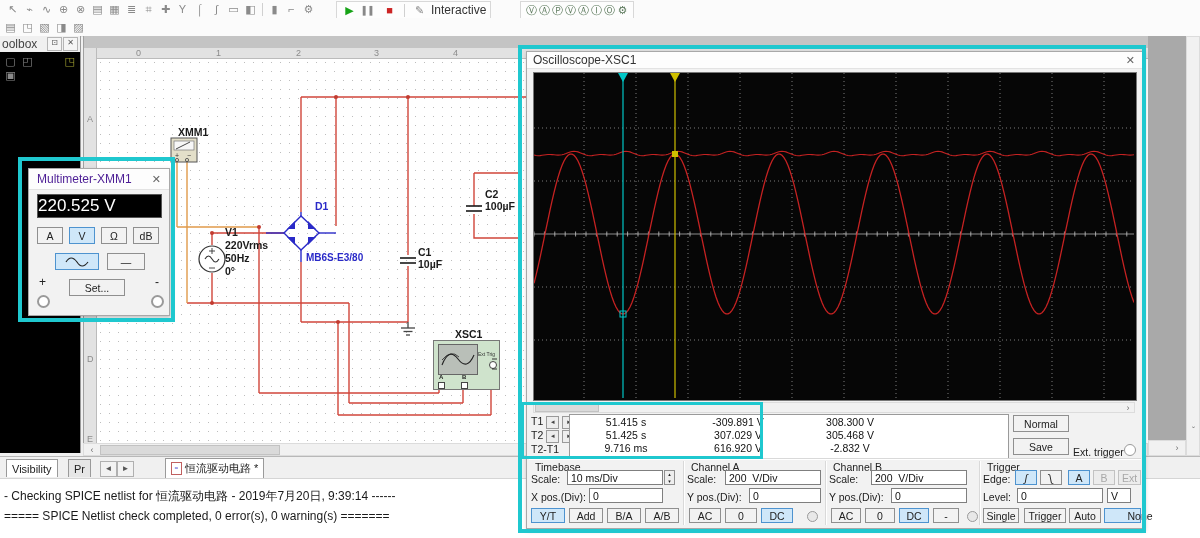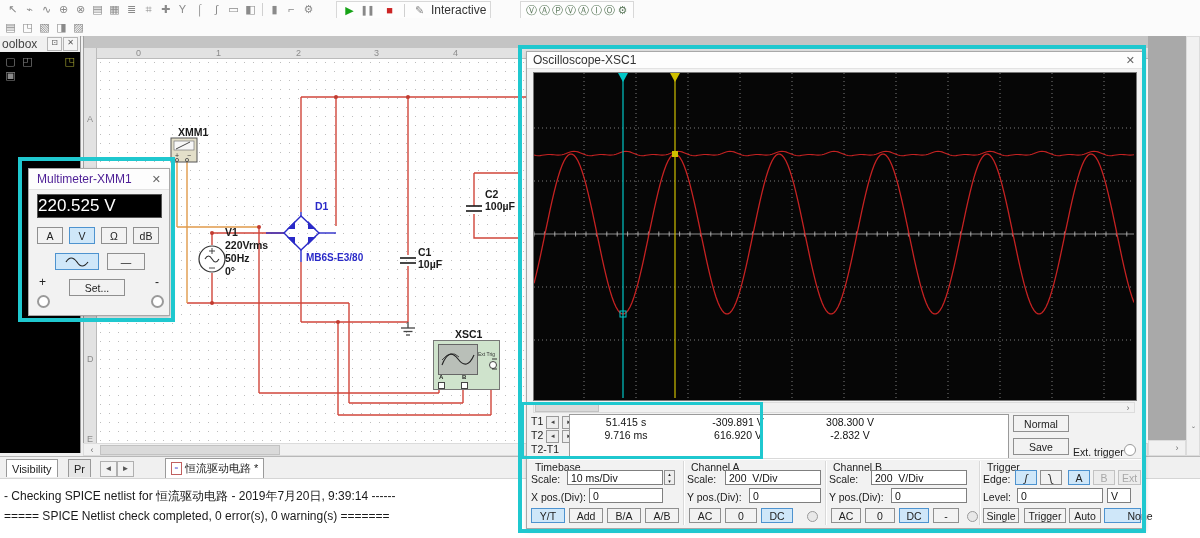--- a/index.html
+++ b/index.html
@@ -424,20 +424,25 @@
 
     <div class="abs" style="left:42px;top:362px;width:438px;height:44px;background:#fff;border:1px solid #9a9a9a;overflow:hidden;">
       <table class="read">
         <tbody>
         <tr>
           <td>51.415 s</td>
           <td>-309.891 V</td>
           <td>308.300 V</td>
         </tr>
         <tr>
+          <td>51.425 s</td>
+          <td>307.029 V</td>
+          <td>305.468 V</td>
+        </tr>
+        <tr>
           <td>9.716 ms</td>
           <td>616.920 V</td>
           <td>-2.832 V</td>
         </tr>
       </tbody>
         </table>
     </div>
 
     <div class="btn" style="left:486px;top:363px;width:56px;height:17px;">
         <span>Normal</span>

